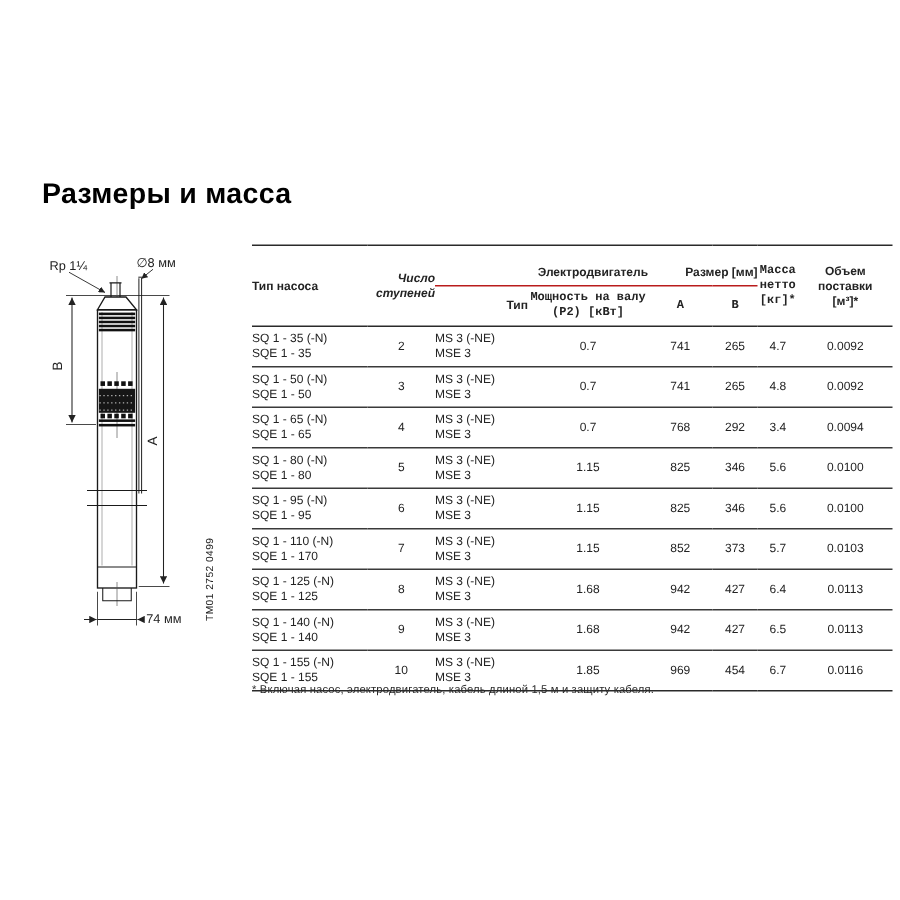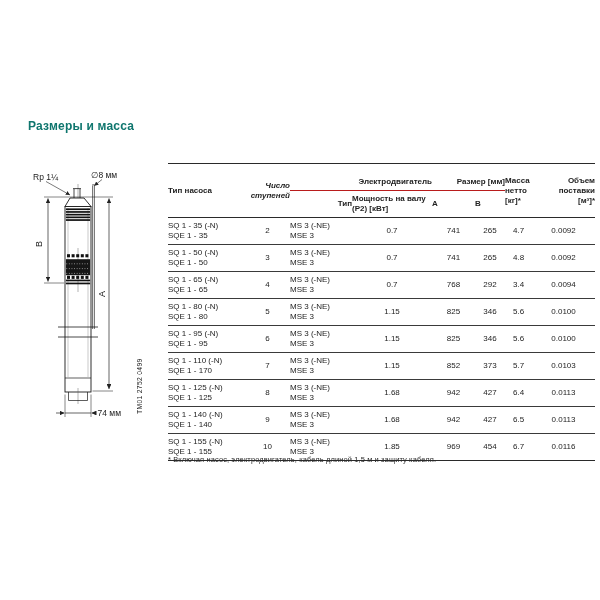--- a/index.html
+++ b/index.html
@@ -2,43 +2,43 @@
 <html><head>
 <meta charset="utf-8">
 <style>
   html,body{margin:0;padding:0;}
   body{
     width:600px;height:600px;position:relative;background:#ffffff;
     font-family:"Liberation Sans", sans-serif;color:#222;overflow:hidden;
   }
   .title{
     position:absolute;left:28px;top:119px;margin:0;
-    font-size:12px;font-weight:bold;color:#0f766e;letter-spacing:.2px;
+    font-size:19px;font-weight:bold;color:#000000;letter-spacing:.2px;
   }
   .drawing-wrap{position:absolute;left:10px;top:155px;width:150px;height:300px;}
   svg text{font-family:"Liberation Sans", sans-serif;fill:#222;}
 
   
   .dim-table{
     position:absolute;left:168px;top:163px;width:427px;
     border-collapse:collapse;table-layout:fixed;
     font-size:8px;color:#232323;
     border-top:1.5px solid #2a2a2a;border-bottom:1.5px solid #2a2a2a;
   }
   .dim-table th,.dim-table td{padding:0;font-weight:normal;vertical-align:middle;line-height:10px;}
   .dim-table thead th{font-weight:bold;}
   .dim-table thead tr.hr1 th{height:23px;}
   .dim-table thead tr.hr2 th{height:26px;}
   .dim-table thead th{border-bottom:1.5px solid #2a2a2a;}
   .dim-table thead th.h-group{border-bottom:1px solid #b91c1c;vertical-align:bottom;padding-bottom:3px;text-align:right;}
   .h-pump{text-align:left;padding-left:2px;}
   .h-stages{text-align:right;font-style:italic;}
   .h-mtype{text-align:right;padding-left:12px;}
-  .h-power,.h-a,.h-b,.h-mass{text-align:left;}
-  .h-vol{text-align:right;padding-right:20px;}
+  .h-power,.h-a,.h-b,.h-mass{text-align:center;font-family:Liberation Mono, monospace;}
+  .h-vol{text-align:center;padding-right:20px;}
   .dim-table tbody td{border-top:1px solid #3a3a3a;height:26px;}
   .c-type{text-align:left;padding-left:2px;margin-left:10px;}
   .c-motor{text-align:left;padding-left:10px;}
   .c-num{text-align:center;}
   .c-vol{padding-right:20px;}
   .footnote{
     position:absolute;left:168px;top:455px;width:420px;
     font-size:7.5px;color:#2a2a2a;letter-spacing:.1px;
   }
 </style>

